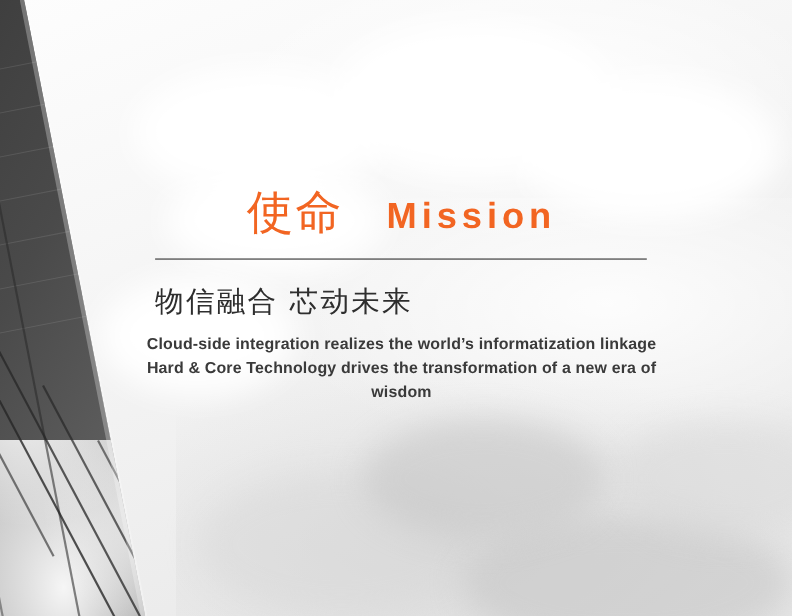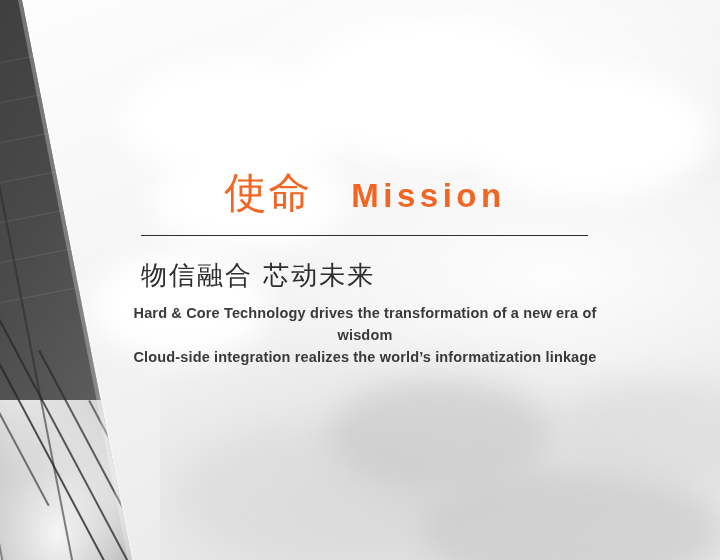--- a/index.html
+++ b/index.html
@@ -274,18 +274,18 @@
     <div class="title-row">
       <span class="title-cn">使命</span>
       <span class="title-en">Mission</span>
     </div>
 
     <div class="divider"></div>
 
     <div class="subtitle-cn">物信融合 芯动未来</div>
 
     <div class="desc">
+      <span class="desc-line">Cloud-side integration realizes the world’s informatization linkage</span>
       <span class="desc-line">Hard &amp; Core Technology drives the transformation of a new era of wisdom</span>
-      <span class="desc-line">Cloud-side integration realizes the world’s informatization linkage</span>
     </div>
 
   </div>
 </div>
 
 </body></html>

